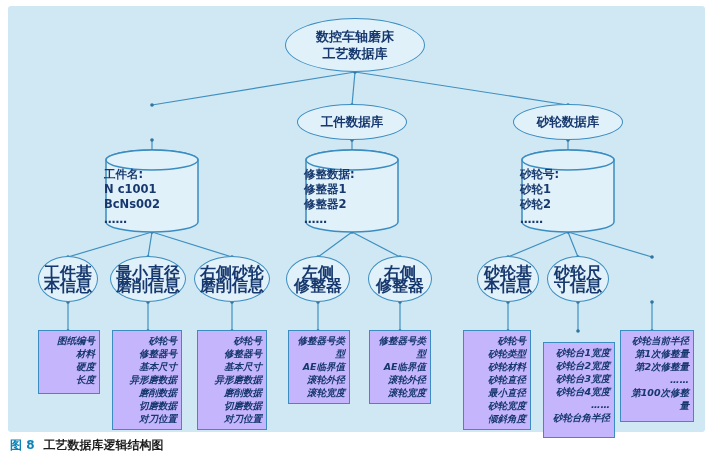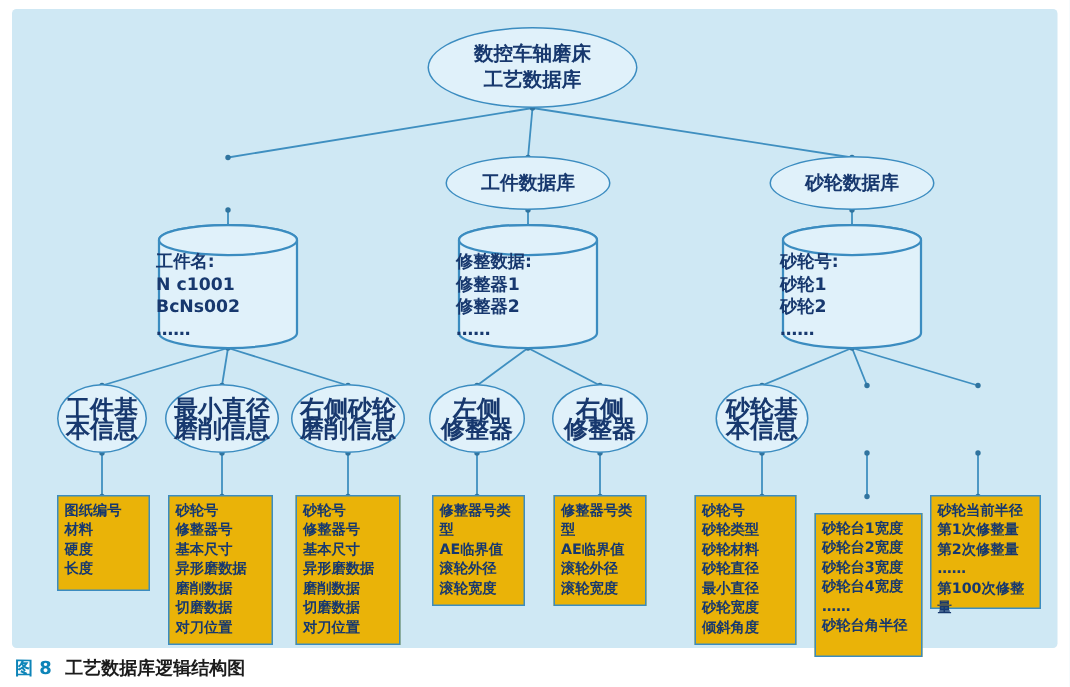--- a/index.html
+++ b/index.html
@@ -14,23 +14,23 @@
           text-align:center; color:#17386e; font-weight:bold; }
   .ellipse { border:1.5px solid #3b8cc0; border-radius:50%; background:#e0f1fa; }
   .root  { font-size:13px; line-height:17px; }
   .lv2   { font-size:12.5px; }
   .leaf  { font-size:16px; line-height:13px; }
   .cyl { position:absolute; }
   .cyl svg { position:absolute; left:0; top:0; width:100%; height:100%; }
   .cyl path, .cyl ellipse { fill:#e0f1fa; stroke:#3b8cc0; stroke-width:1.5; }
   .cyl-text { position:absolute; left:0; right:0; top:19px; text-align:left;
               color:#17386e; font-weight:bold; font-size:11.5px; line-height:15px; }
-  .box { position:absolute; border:1.4px solid #3b8cc0; background:#eab308;
+  .box { position:absolute; border:1.4px solid #3b8cc0; background:#c4b5fd;
          color:#17386e; font-weight:bold; font-size:9.5px; line-height:13px;
-         padding:3px 4px; text-align:left; }
+         padding:3px 4px; text-align:right;font-style:italic; }
   .caption { position:absolute; left:10px; top:437px; font-size:12px; font-weight:bold; color:#1c1c1c; }
   .caption .fig { color:#0d84b8; margin-right:9px; }
 </style>
 </head>
 <body>
 
 <div class="stage">
   <div class="panel"></div>
 
   <svg class="wires" viewBox="0 0 713 458">
@@ -180,20 +180,26 @@
         <div class="line">右侧</div>
         <div class="line">修整器</div>
       </div>
   </div>
   <div class="node ellipse leaf" style="left:477px;top:256px;width:62px;height:46px">
     <div>
         <div class="line">砂轮基</div>
         <div class="line">本信息</div>
       </div>
   </div>
+  <div class="node ellipse leaf" style="left:547px;top:256px;width:62px;height:46px">
+    <div>
+        <div class="line">砂轮尺</div>
+        <div class="line">寸信息</div>
+      </div>
+  </div>
 
   <div class="box" style="left:38px;top:330px;width:62px;height:64px">
       <div class="line">图纸编号</div>
       <div class="line">材料</div>
       <div class="line">硬度</div>
       <div class="line">长度</div>
     </div>
   <div class="box" style="left:112px;top:330px;width:70px;height:100px">
       <div class="line">砂轮号</div>
       <div class="line">修整器号</div>
@@ -234,21 +240,21 @@
       <div class="line">倾斜角度</div>
     </div>
   <div class="box" style="left:543px;top:342px;width:72px;height:96px">
       <div class="line">砂轮台1宽度</div>
       <div class="line">砂轮台2宽度</div>
       <div class="line">砂轮台3宽度</div>
       <div class="line">砂轮台4宽度</div>
       <div class="line">……</div>
       <div class="line">砂轮台角半径</div>
     </div>
-  <div class="box" style="left:620px;top:330px;width:74px;height:76px">
+  <div class="box" style="left:620px;top:330px;width:74px;height:92px">
       <div class="line">砂轮当前半径</div>
       <div class="line">第1次修整量</div>
       <div class="line">第2次修整量</div>
       <div class="line">……</div>
       <div class="line">第100次修整量</div>
     </div>
 
   <div class="caption">
     <span class="fig">图 8</span><span>工艺数据库逻辑结构图</span>
   </div>

